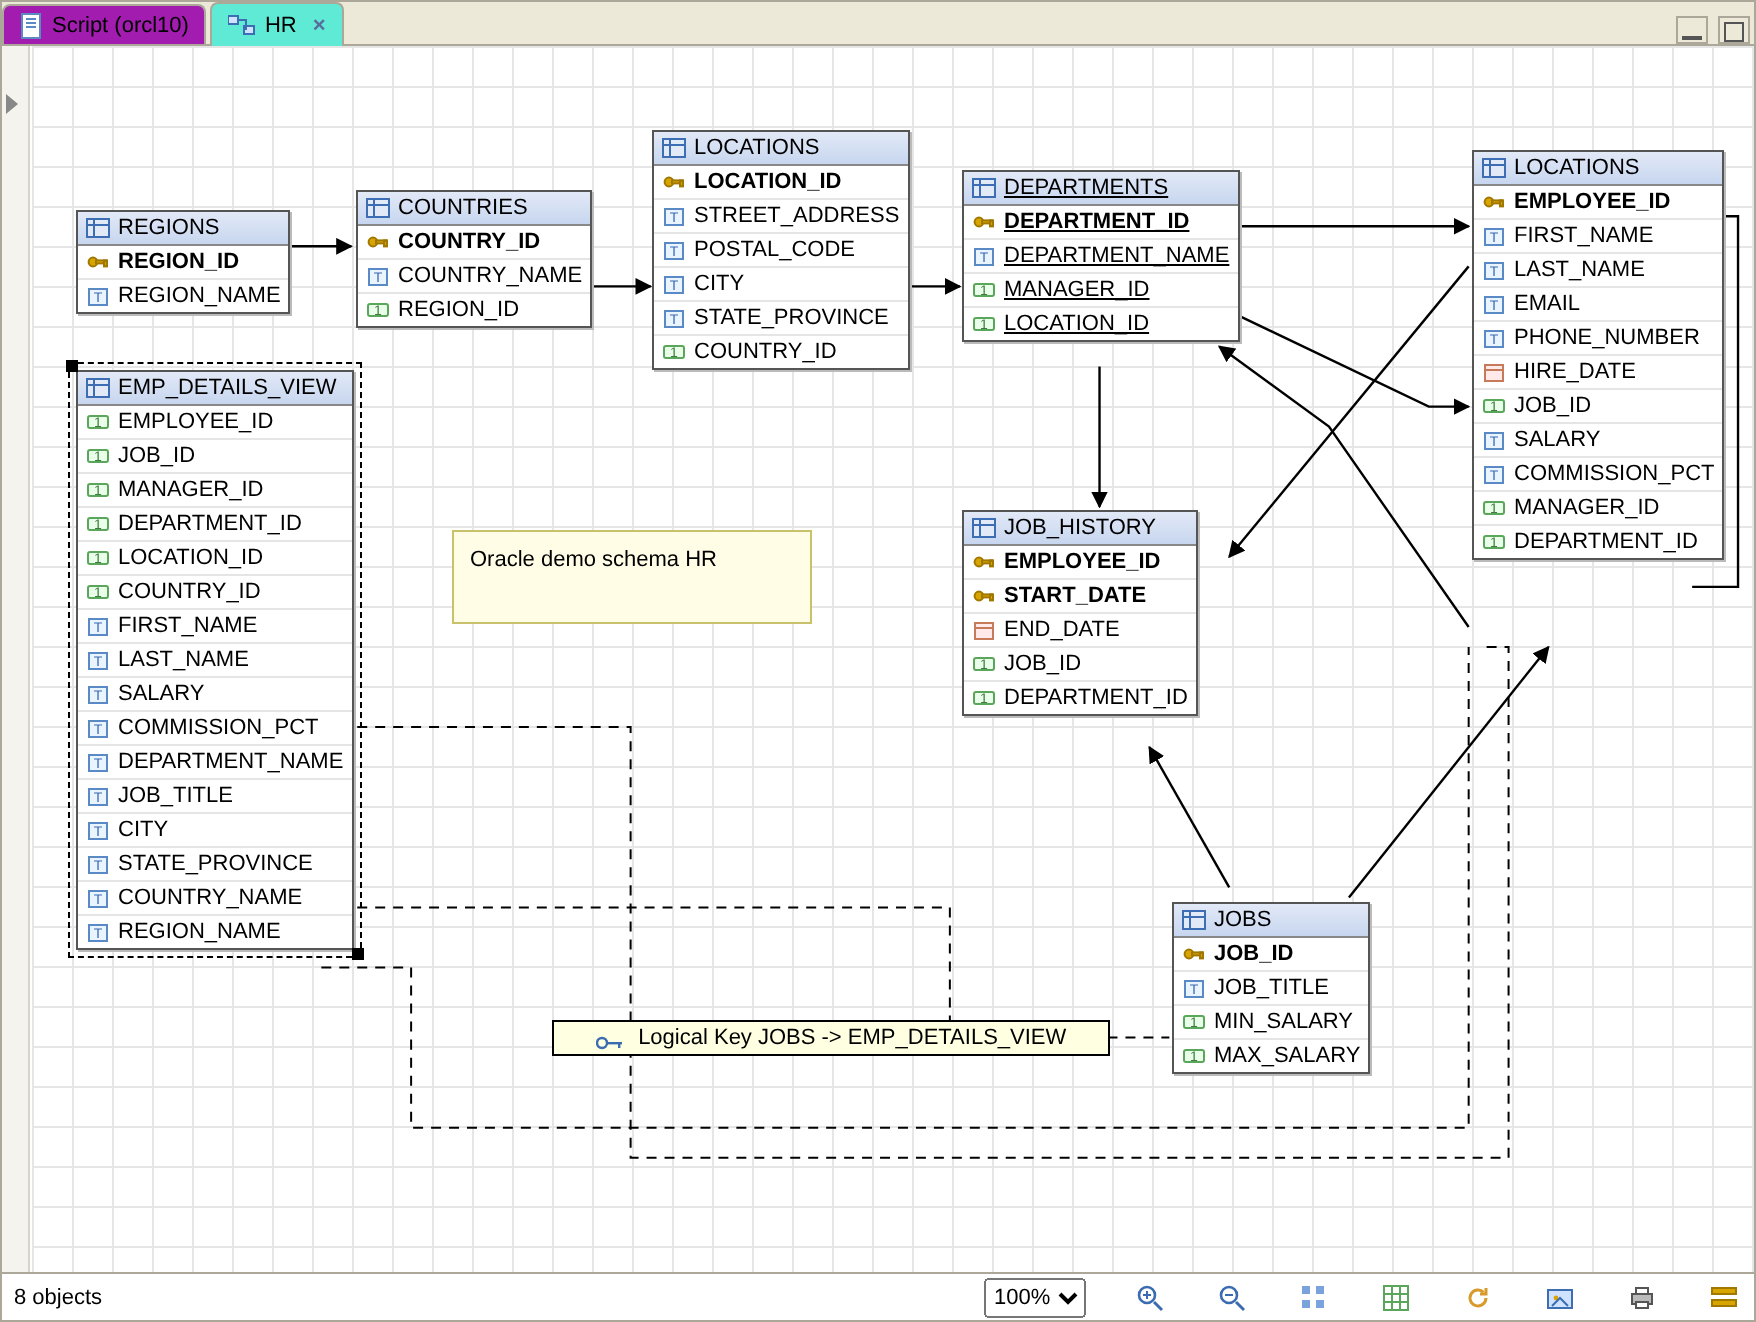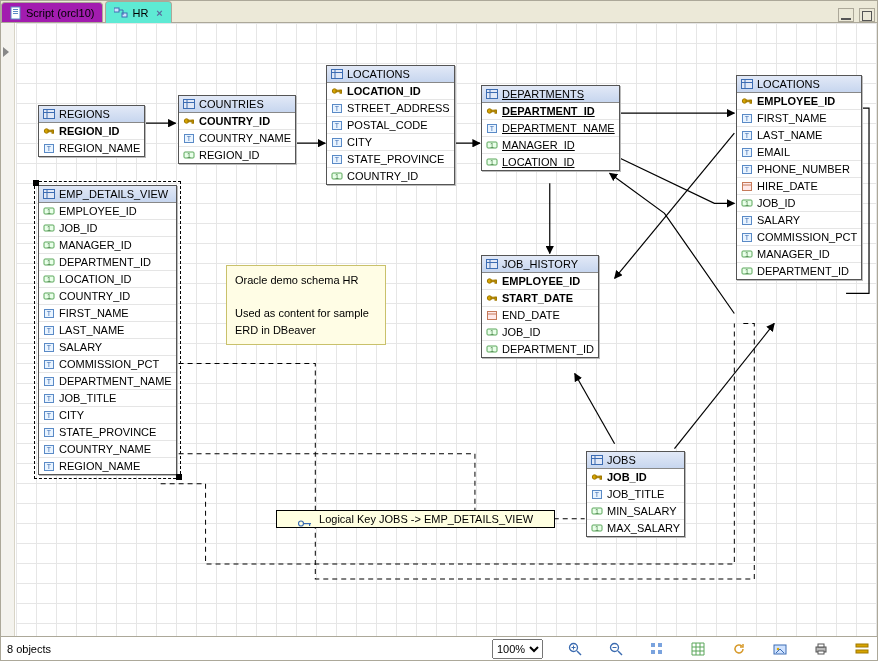--- a/index.html
+++ b/index.html
@@ -582,23 +582,22 @@
           </div>
           <div class="col">
             <span class="cicon"><svg viewBox="0 0 12 12">
                 <rect x="1.5" y="2.5" width="9" height="8" class="ic-text"></rect>
                 <text x="6" y="9" font-size="7" text-anchor="middle" fill="#3d6db3">T</text>
               </svg></span>
             <span>REGION_NAME</span>
           </div>
         </div>
 
-      <div class="note" style="left:210px; top:242px; width:160px;">
+      <div class="note" style="left:210px; top:242px; width:180px;">
         <div>Oracle demo schema HR</div><br>
-        <div>Used as content for sample ERD in DBeaver</div>
       </div>
 
       <div class="tooltip" style="left:260px; top:487px;">
         <span class="key">
           <svg viewBox="0 0 14 7">
               <circle cx="3" cy="3.5" r="2.5" fill="none" stroke="#3b6bb0" stroke-width="1.2"></circle>
               <rect x="5" y="3" width="8" height="1.2" fill="#3b6bb0"></rect>
               <rect x="11" y="3" width="1.2" height="3" fill="#3b6bb0"></rect>
             </svg>
         </span>

